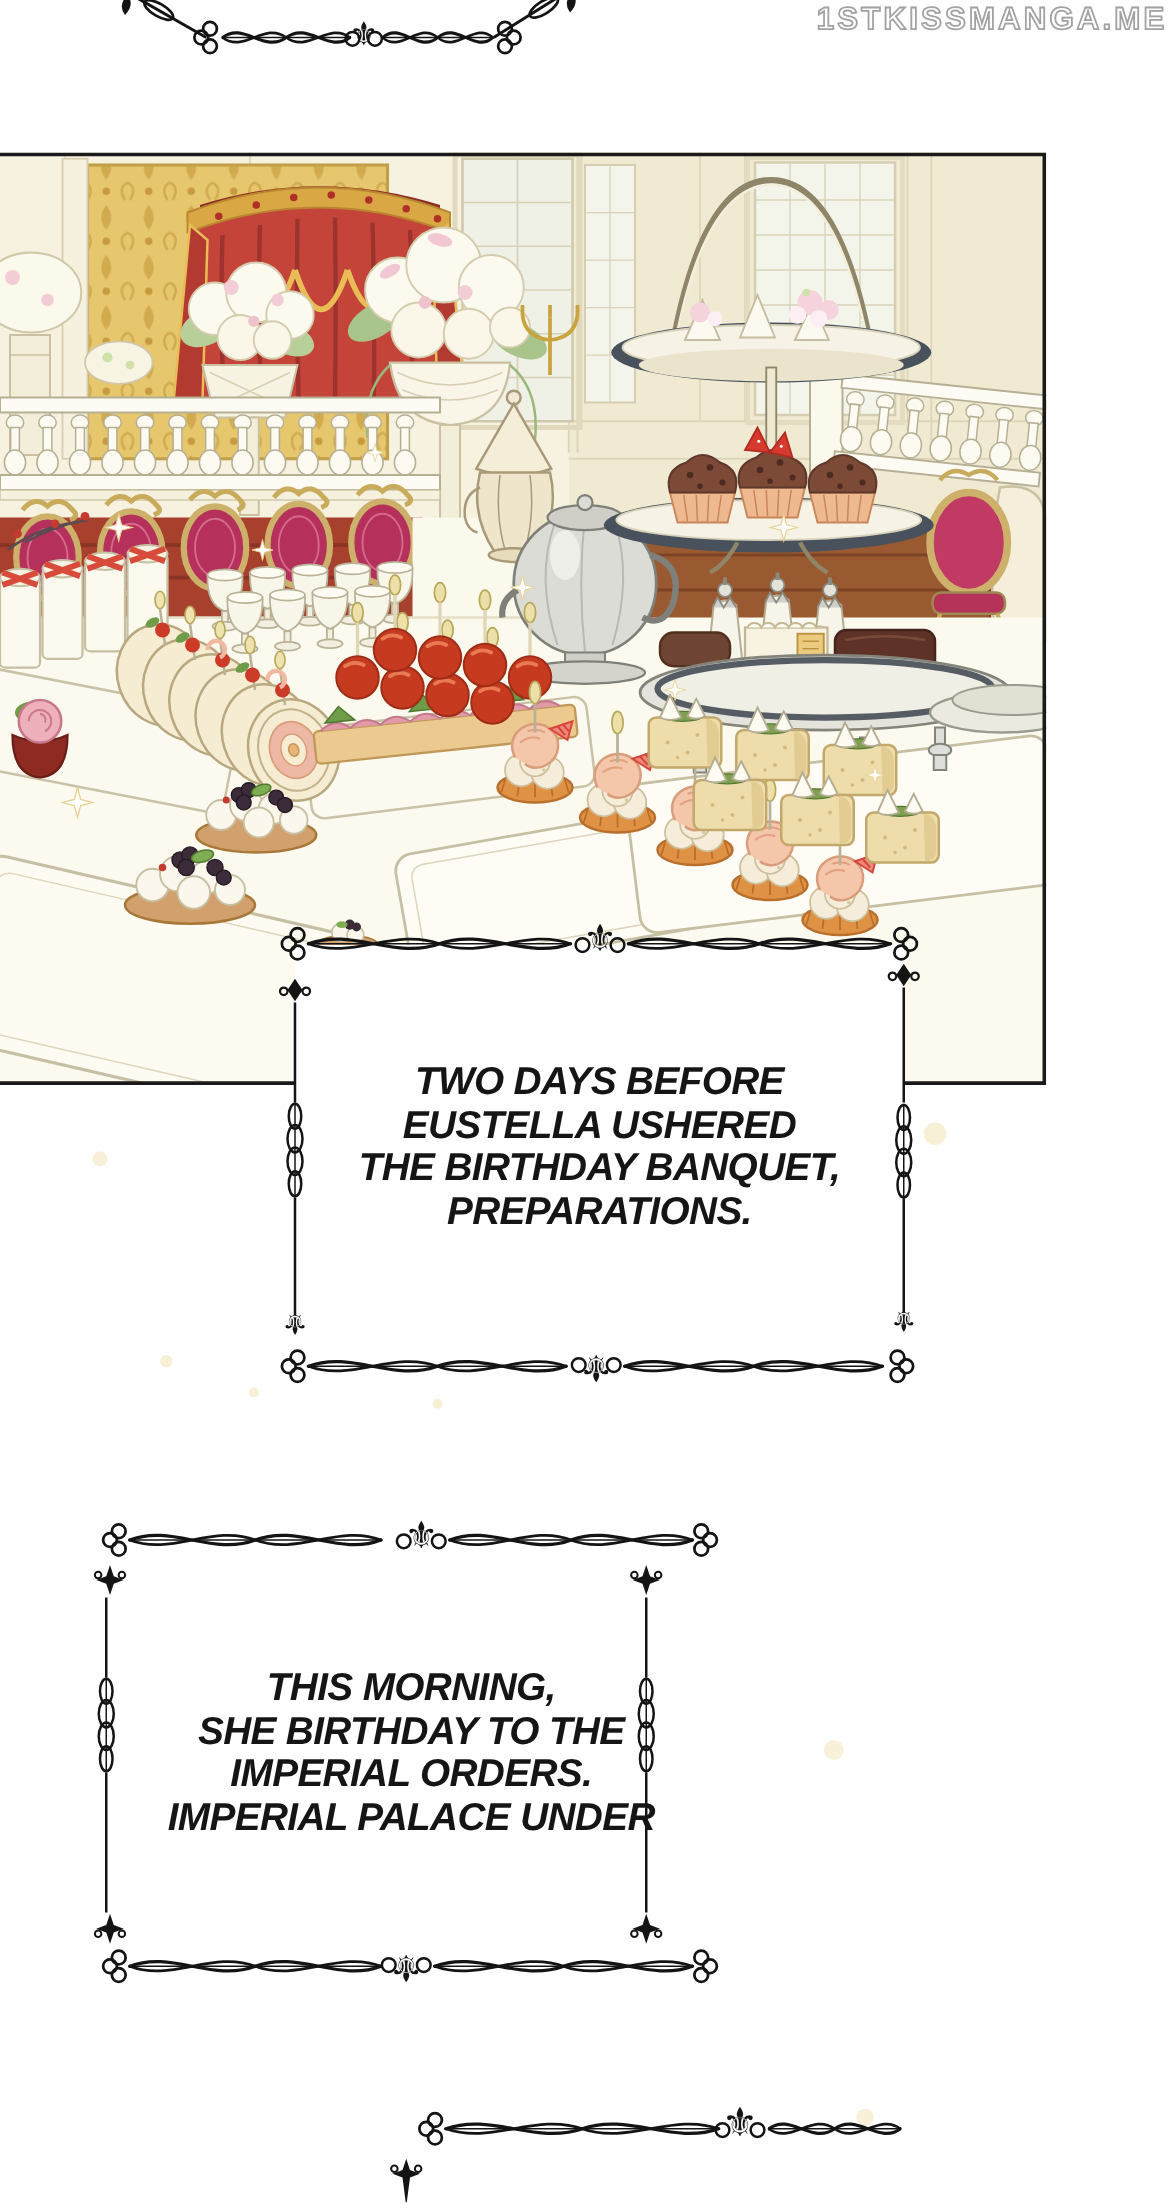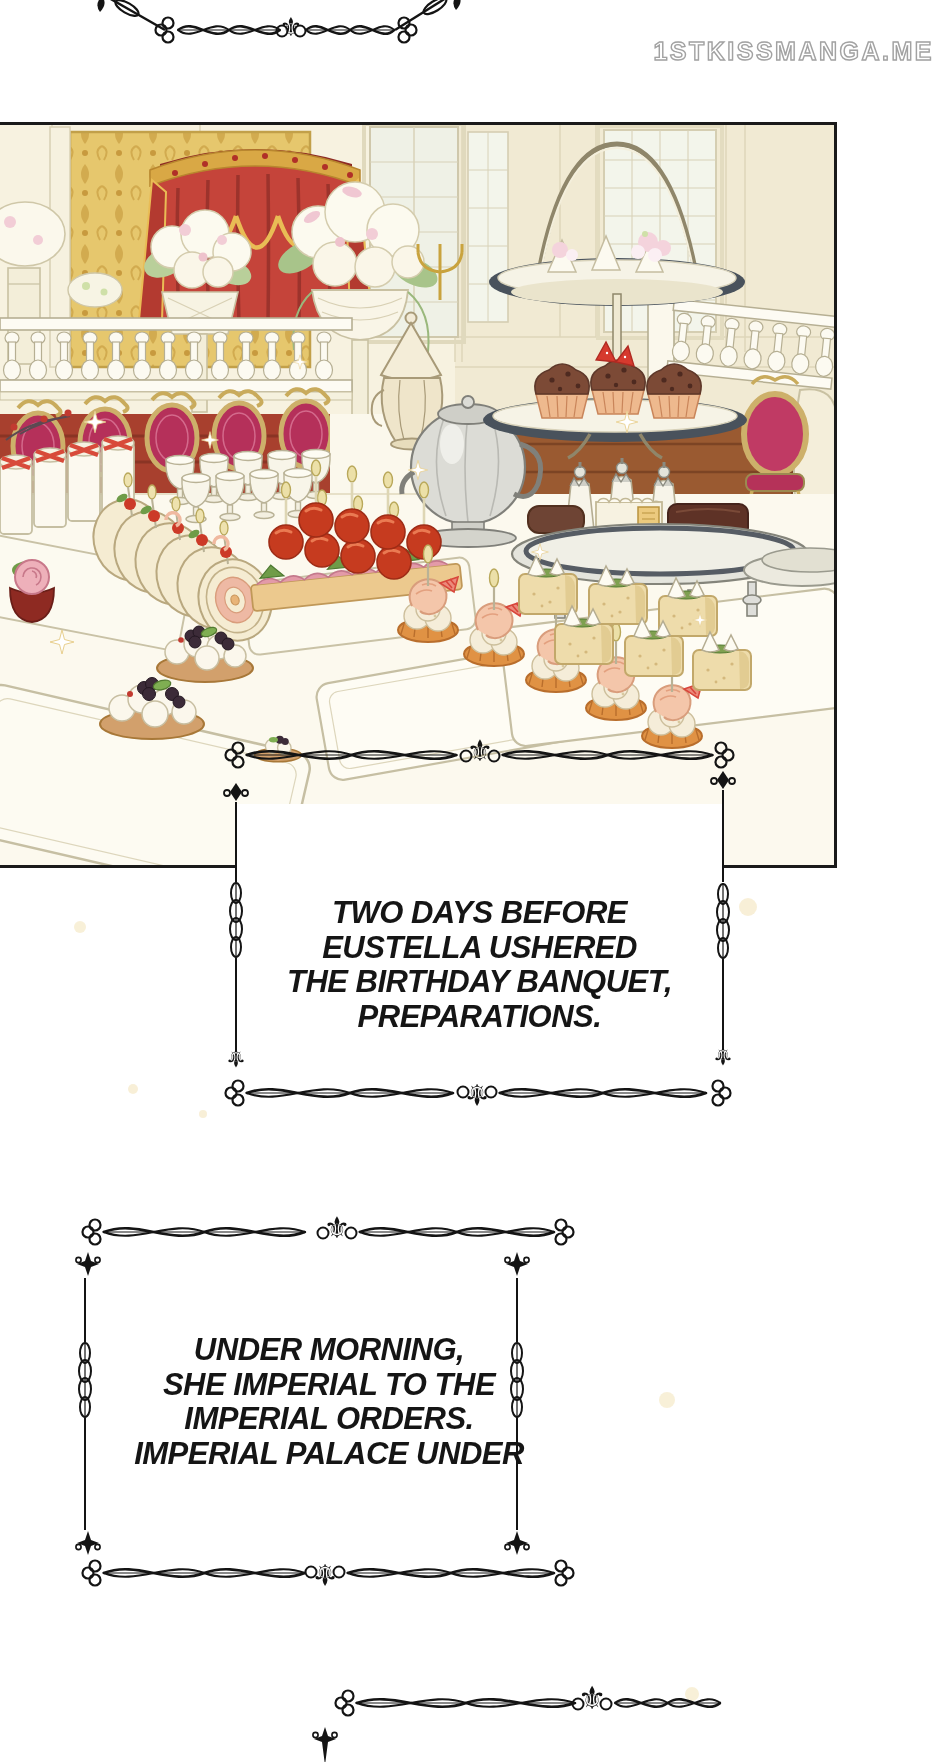--- a/index.html
+++ b/index.html
@@ -2,21 +2,21 @@
 <html><head>
 <meta charset="utf-8">
 <style>
   html,body{margin:0;padding:0;background:#ffffff;}
   #page{position:relative;width:940px;height:1762px;background:#ffffff;overflow:hidden;
         font-family:"Liberation Sans",sans-serif;}
   .abs{position:absolute;}
   
   #watermark{top:1px;right:6px;font-size:25px;font-weight:700;letter-spacing:2.5px;
      color:#ffffff;-webkit-text-stroke:1.4px #a2a2a2;text-shadow:0 0 1px #b5b5b5;
-     font-style:normal;z-index:6;margin-top:36px;}
+     font-style:normal;z-index:6;}
   
   .caption-box{background:#ffffff;z-index:4;}
   .caption-text{width:100%;height:100%;display:flex;flex-direction:column;align-items:center;
      box-sizing:border-box;}
   .caption-line{font-size:31px;line-height:34.5px;font-weight:700;font-style:italic;
      color:#151515;letter-spacing:-0.5px;white-space:nowrap;
      font-family:"Liberation Sans",sans-serif;}
   #caption-box-1 .caption-text{padding-top:92px;}
   #caption-box-2 .caption-text{padding-top:93px;transform:translateX(28px);}
   .orn{z-index:5;pointer-events:none;}
@@ -649,21 +649,21 @@
       <use href="#spark" transform="translate(418,348) scale(0.8)"></use>
       <use href="#spark" transform="translate(627,300) scale(0.9)"></use>
       <use href="#spark" transform="translate(540,430) scale(0.7)"></use>
       <use href="#spark" transform="translate(62,520) scale(1.0)"></use>
       <use href="#spark" transform="translate(700,498) scale(0.6)"></use>
     </g>
 
     <polyline points="0,1.5 835.5,1.5 835.5,744.5 0,744.5" fill="none" stroke="#1a1a1a" stroke-width="3"></polyline>
   </svg>
 
-  <div id="caption-box-1" class="abs caption-box" style="left:236px;top:804px;width:487px;height:332px;">
+  <div id="caption-box-1" class="abs caption-box" style="left:236px;top:756px;width:487px;height:332px;">
     <div class="caption-text">
       <div class="caption-line">TWO DAYS BEFORE</div>
       <div class="caption-line">EUSTELLA USHERED</div>
       <div class="caption-line">THE BIRTHDAY BANQUET,</div>
       <div class="caption-line">PREPARATIONS.</div>
     </div>
   </div>
   <svg class="abs orn" style="left:200px;top:722px" width="560" height="412" viewBox="0 0 560 412">
 
     <use href="#clover" x="42" y="33"></use>
@@ -696,22 +696,22 @@
     <line x1="523" y1="68" x2="523" y2="160" stroke="#141414" stroke-width="2"></line>
     <use href="#vee-braid" x="523" y="199"></use>
     <line x1="523" y1="237" x2="523" y2="328" stroke="#141414" stroke-width="2"></line>
     <g transform="translate(523,334) rotate(180)">
       <text x="0" y="8" font-family="DejaVu Sans" font-size="24" text-anchor="middle" fill="#141414">⚜</text>
     </g>
   </svg>
 
   <div id="caption-box-2" class="abs caption-box" style="left:85px;top:1240px;width:432px;height:306px;">
     <div class="caption-text">
-      <div class="caption-line">UNDER MORNING,</div>
-      <div class="caption-line">SHE IMPERIAL TO THE</div>
+      <div class="caption-line">THIS MORNING,</div>
+      <div class="caption-line">SHE BIRTHDAY TO THE</div>
       <div class="caption-line">IMPERIAL ORDERS.</div>
       <div class="caption-line">IMPERIAL PALACE UNDER</div>
     </div>
   </div>
   <svg class="abs orn" style="left:40px;top:1180px" width="560" height="420" viewBox="0 0 560 420">
 
     <use href="#clover" x="59" y="52"></use>
     <use href="#wave-seg" transform="translate(64,52) scale(1.18,1)"></use>
     <circle cx="283" cy="53" r="5.5" fill="none" stroke="#141414" stroke-width="2"></circle>
     <circle cx="311" cy="53" r="5.5" fill="none" stroke="#141414" stroke-width="2"></circle>

